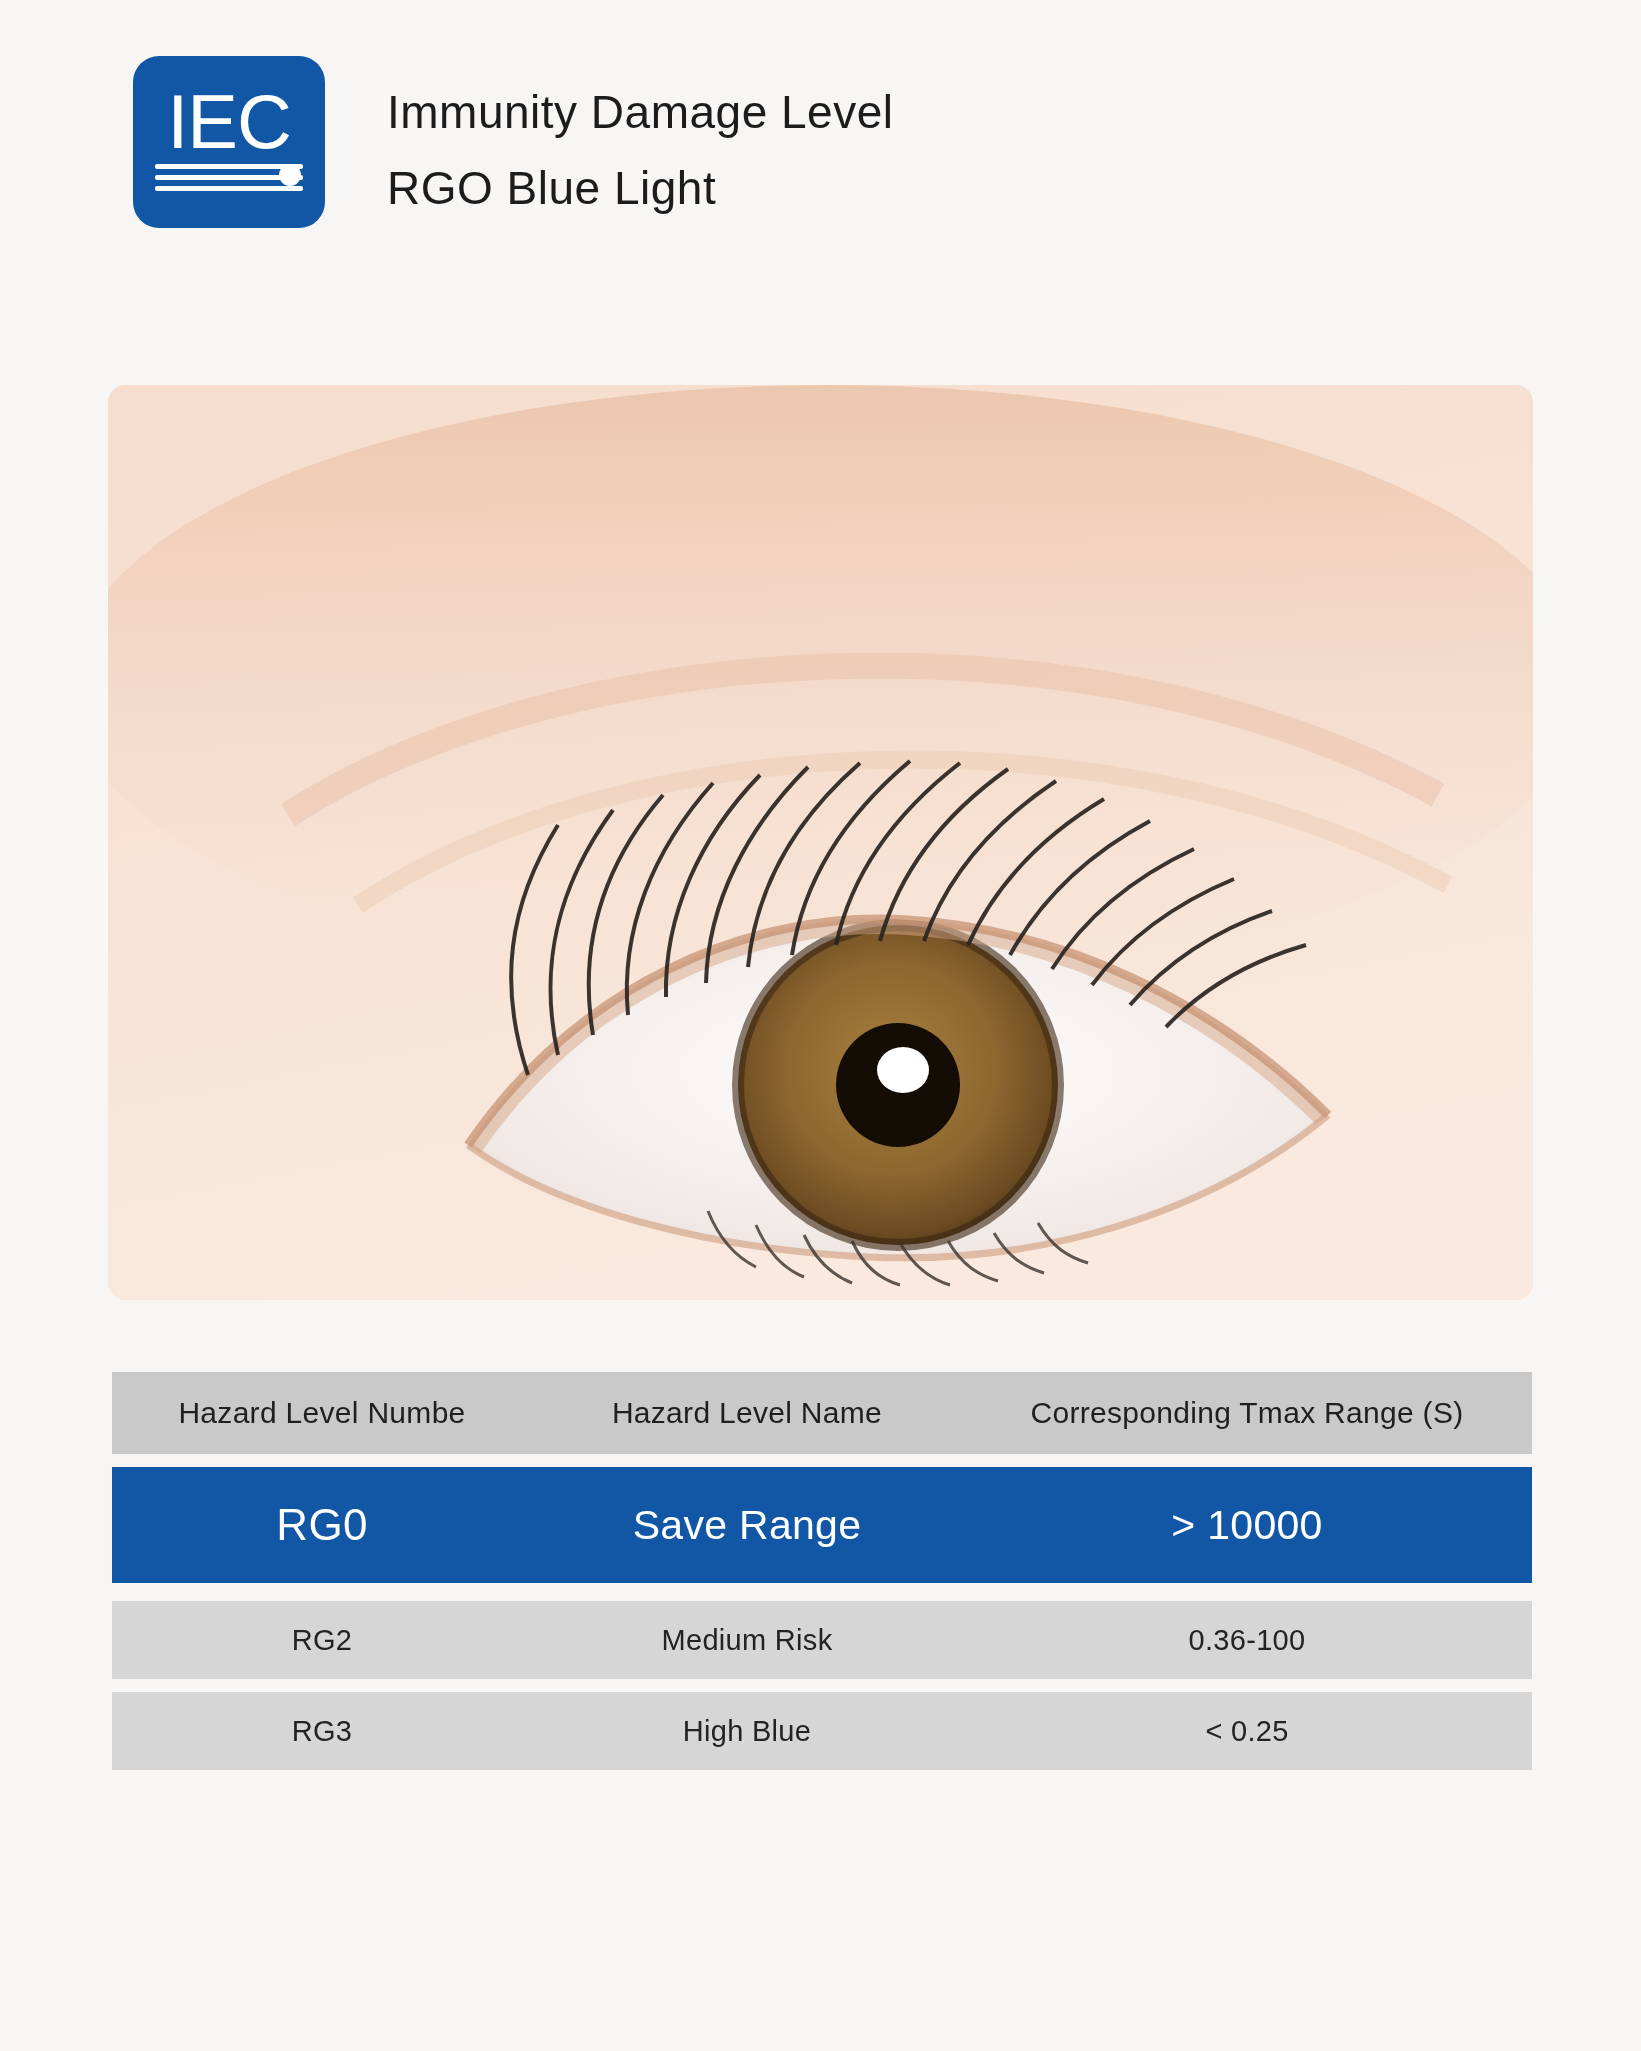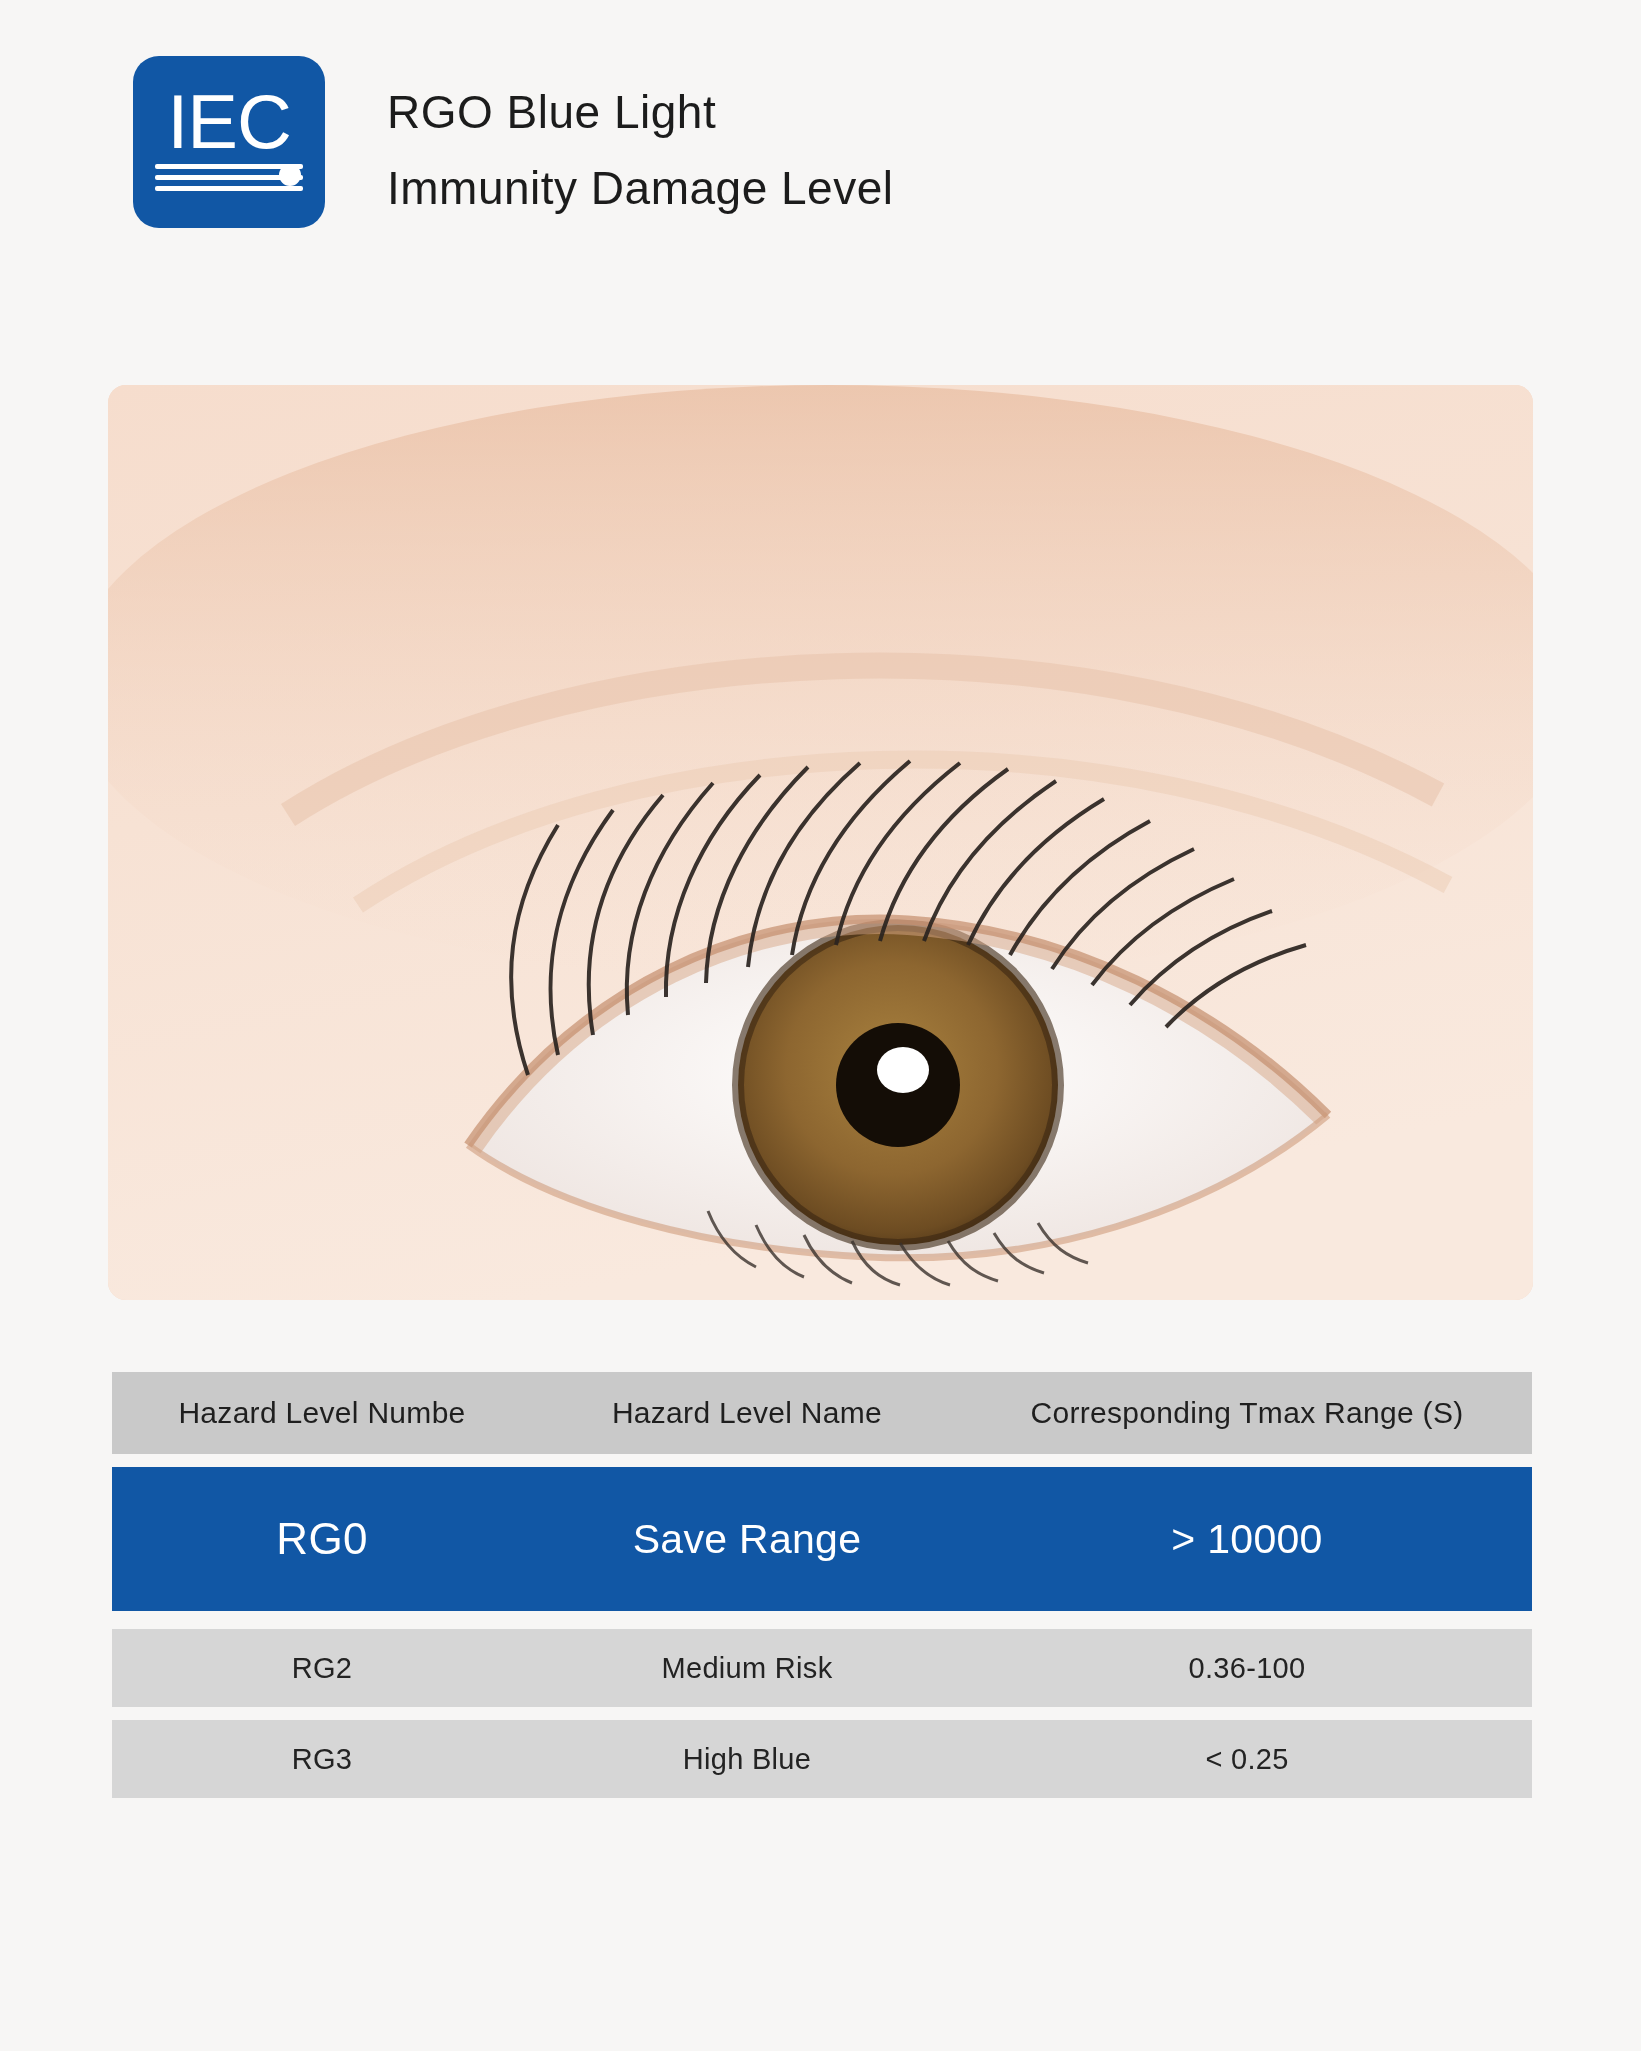--- a/index.html
+++ b/index.html
@@ -116,21 +116,21 @@
     background: #cfcfcf;
     justify-content: center;
   }
   .row.header-row {
     background: #c9c9c9;
     height: 82px;
   }
   .row.highlight {
     background: #1157a5;
     color: #ffffff;
-    height: 144px;
+    height: 116px;
     margin-bottom: 18px;
   }
   .row.light { background: #d6d6d6; }
   .cell {
     text-align: center;
     font-size: 29px;
     font-weight: 400;
     color: #232323;
     letter-spacing: 0.3px;
   }
@@ -153,22 +153,22 @@
     <div class="logo-badge">
       <div class="logo-letters">IEC</div>
       <div class="logo-lines">
         <i></i>
           <i></i>
           <i></i>
       </div>
       <div class="logo-dot"></div>
     </div>
     <div class="title-block">
+      <div class="title-line">Immunity Damage Level</div>
       <div class="title-line">RGO Blue Light</div>
-      <div class="title-line">Immunity Damage Level</div>
     </div>
   </div>
 
   <div class="photo">
     <svg viewBox="0 0 1425 915" preserveAspectRatio="none">
       <defs>
         <linearGradient id="skin" x1="0" y1="0" x2="0.3" y2="1">
           <stop offset="0%" stop-color="#f6ddcd"></stop>
           <stop offset="45%" stop-color="#f7e2d4"></stop>
           <stop offset="100%" stop-color="#f9e9de"></stop>

